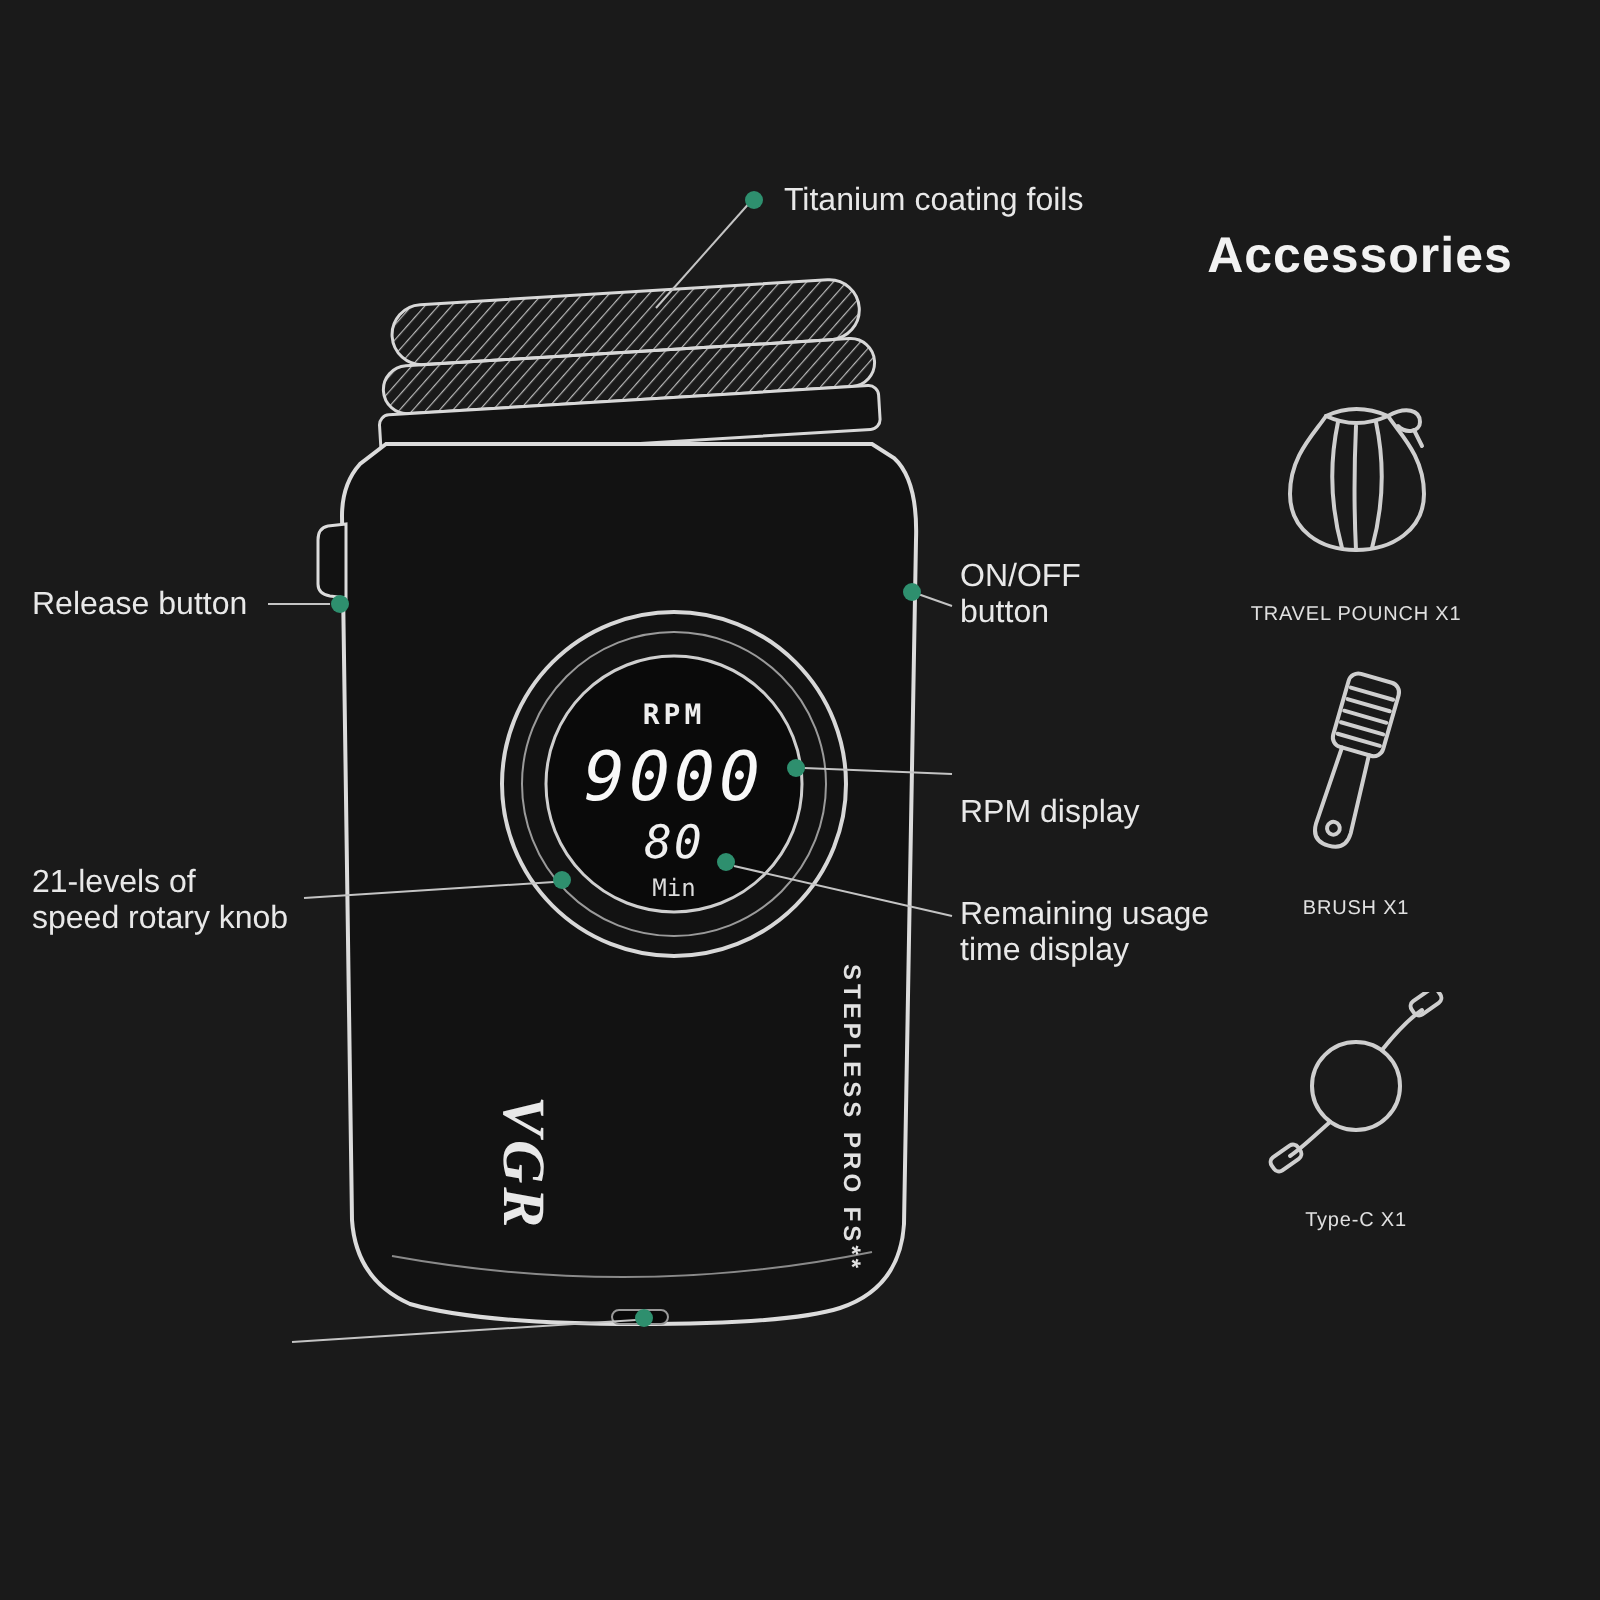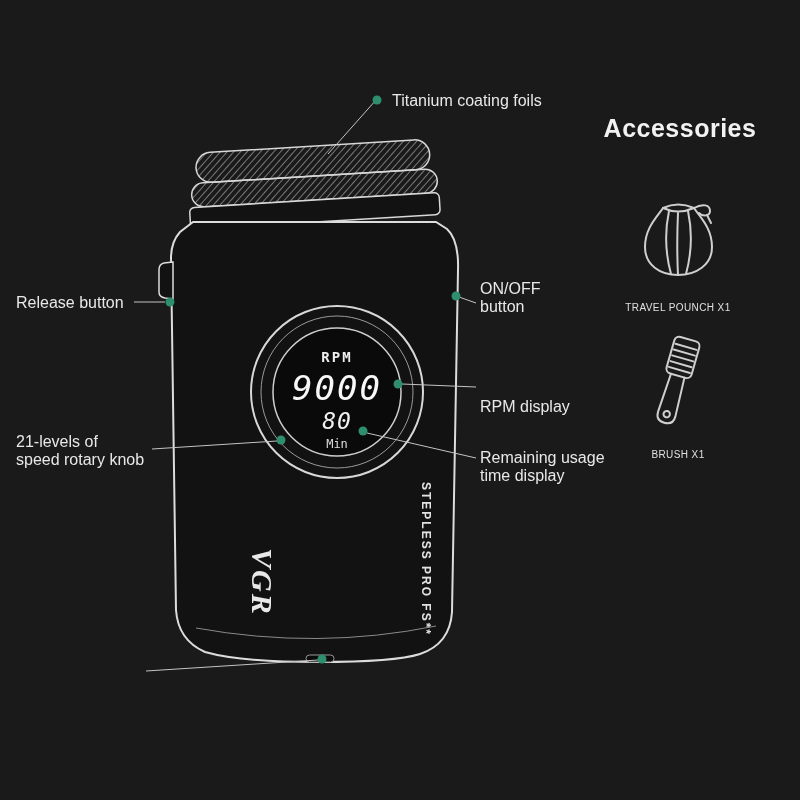--- a/index.html
+++ b/index.html
@@ -128,14 +128,26 @@
         <line x1="29" y1="26" x2="51" y2="26"></line>
         <line x1="29" y1="32" x2="51" y2="32"></line>
         <line x1="29" y1="38" x2="51" y2="38"></line>
         <path d="M33,44 L31,84 Q31,93 40,93 Q49,93 49,84 L47,44"></path>
         <circle cx="40" cy="84" r="3.2"></circle>
       </g>
     </svg>
     <div class="acc-label">BRUSH X1</div>
   </div>
 
+  <div class="acc-item" style="left:598px;top:496px;">
+    <svg class="acc-icon" width="90" height="92" viewBox="0 0 90 92">
+      <g class="icon-stroke">
+        <circle cx="45" cy="47" r="22"></circle>
+        <path d="M58,29 C66,19 72,13 78,9"></path>
+        <rect x="72" y="1" width="16" height="8" rx="3" transform="rotate(-35 80 5)"></rect>
+        <path d="M32,65 C24,72 18,78 12,82"></path>
+        <rect x="2" y="79" width="16" height="8" rx="3" transform="rotate(-35 10 83)"></rect>
+      </g>
+    </svg>
+    <div class="acc-label">Type-C X1</div>
+  </div>
 
 </div>
 
 </body></html>

